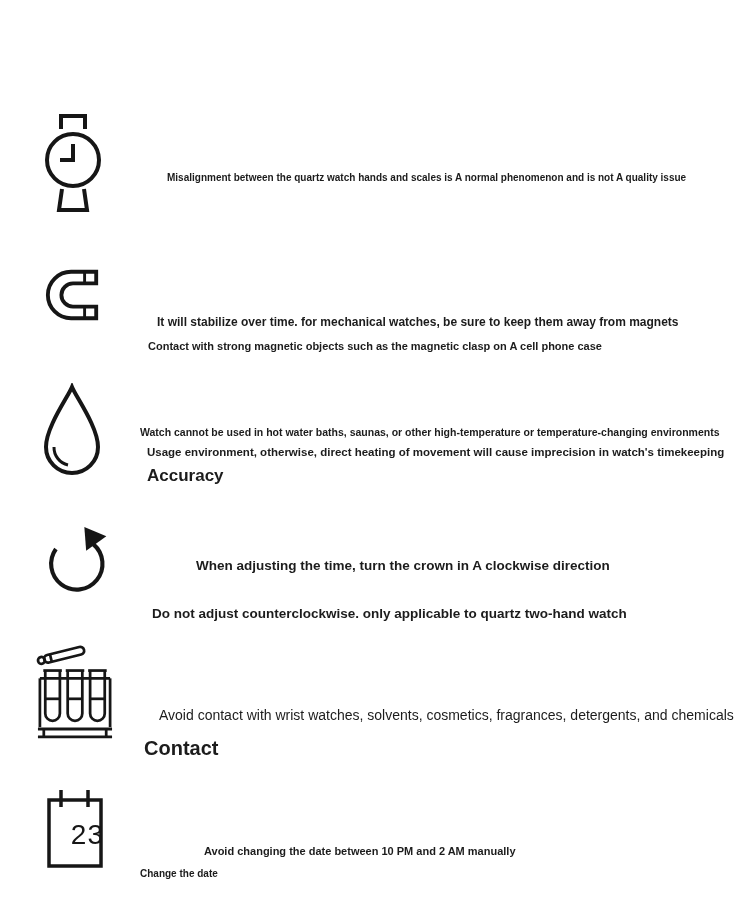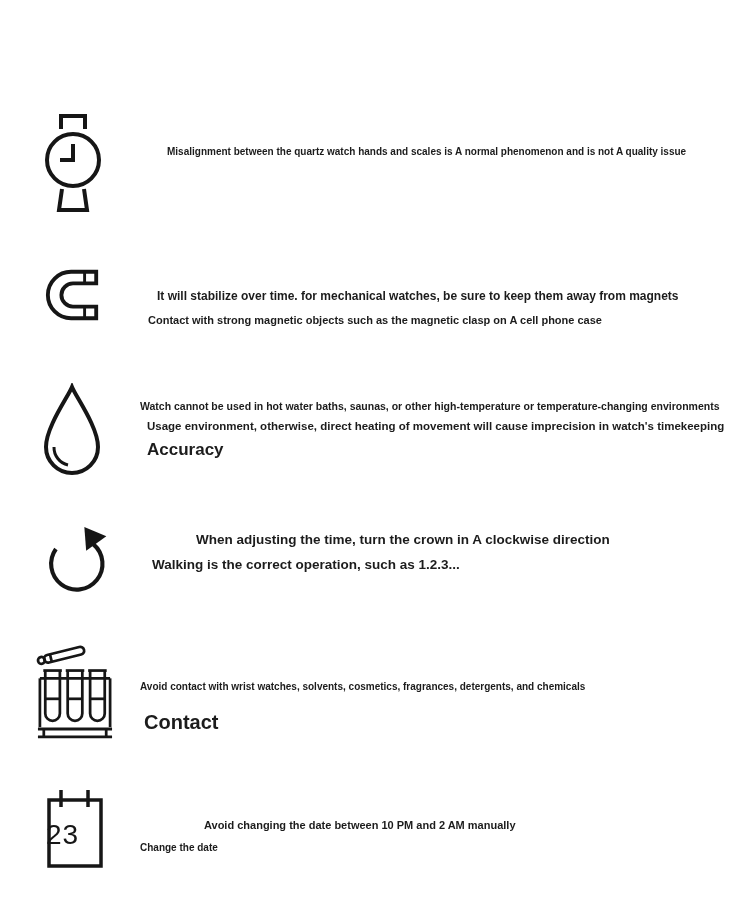--- a/index.html
+++ b/index.html
@@ -13,21 +13,21 @@
     color:#1c1c1c;
     overflow:hidden;
   }
   .title {
     position:absolute; left:40px; top:36px;
     font-size:22px; font-weight:700; letter-spacing:.2px; color:#151515;
   }
   .row { position:absolute; left:0; width:750px; }
   .icon { position:absolute; }
   .icon svg { display:block; }
-  .t { position:absolute; white-space:nowrap; color:#1c1c1c; }
+  .t { position:absolute; white-space:nowrap; color:#1c1c1c;margin-top:26px; }
 
   
   #sec1 { top:113px; height:105px; }
   .s1-icon { left:45px; top:0; }
   .s1a { left:167px; top:33px; font-size:10px;   font-weight:700; }
   .s1b { left:148px; top:51px; font-size:12.5px; font-weight:700; }
 
   
   #sec2 { top:258px; height:85px; }
   .s2-icon { left:42px; top:8px; }
@@ -45,32 +45,32 @@
   
   #sec4 { top:520px; height:85px; }
   .s4-icon { left:44px; top:4px; }
   .s4a { left:196px; top:12px; font-size:13.5px; font-weight:700; }
   .s4b { left:152px; top:37px; font-size:13.5px; font-weight:700; }
   .s4c { left:152px; top:60px; font-size:13.5px; font-weight:700; }
 
   
   #sec5 { top:643px; height:100px; }
   .s5-icon { left:36px; top:0; }
-  .s5a { left:140px; top:38px; font-size:10px; font-weight:700; }
+  .s5a { left:159px; top:38px; font-size:14px; font-weight:400; }
   .s5b { left:144px; top:68px; font-size:20px;   font-weight:700; }
 
   
   #sec6 { top:786px; height:100px; }
   .s6-icon { left:46px; top:2px; }
   .s6a { left:204px; top:33px; font-size:11px; font-weight:700; }
   .s6b { left:140px; top:56px; font-size:10px; font-weight:700; }
 
   .cal-day {
     position:absolute; left:0; right:0; top:31px;
-    text-align:left; font-size:28px; font-weight:400; color:#161616;
+    text-align:right; font-size:28px; font-weight:400; color:#161616;
     letter-spacing:1px;
   }
 </style>
 </head>
 <body>
 
 <div class="canvas">
 
 
   <section class="row" id="sec1">
@@ -110,21 +110,21 @@
   </section>
 
   <section class="row" id="sec4">
     <div class="icon s4-icon">
       <svg width="66" height="72" viewBox="0 0 72 76" fill="none">
         <path d="M13 26 A28 28 0 1 0 54 21" stroke="#161616" stroke-width="4.5" fill="none"></path>
         <path d="M44 2 L68 12 L46 28 Z" fill="#161616" stroke="none"></path>
       </svg>
     </div>
     <p class="t s4a">When adjusting the time, turn the crown in A clockwise direction</p>
-    <p class="t s4b">Walking is the correct operation, such as 1.2.3...</p>
+    <p class="t s4c">Do not adjust counterclockwise. only applicable to quartz two-hand watch</p>
   </section>
 
   <section class="row" id="sec5">
     <div class="icon s5-icon">
       <svg width="78" height="98" viewBox="0 0 80 100" fill="none" stroke="#161616" stroke-width="2.8">
         <g transform="rotate(-14 24 13)">
           <circle cx="5" cy="13" r="3.5"></circle>
           <rect x="8" y="9" width="42" height="8" rx="4"></rect>
           <path d="M15 9.5 V16.5"></path>
         </g>

